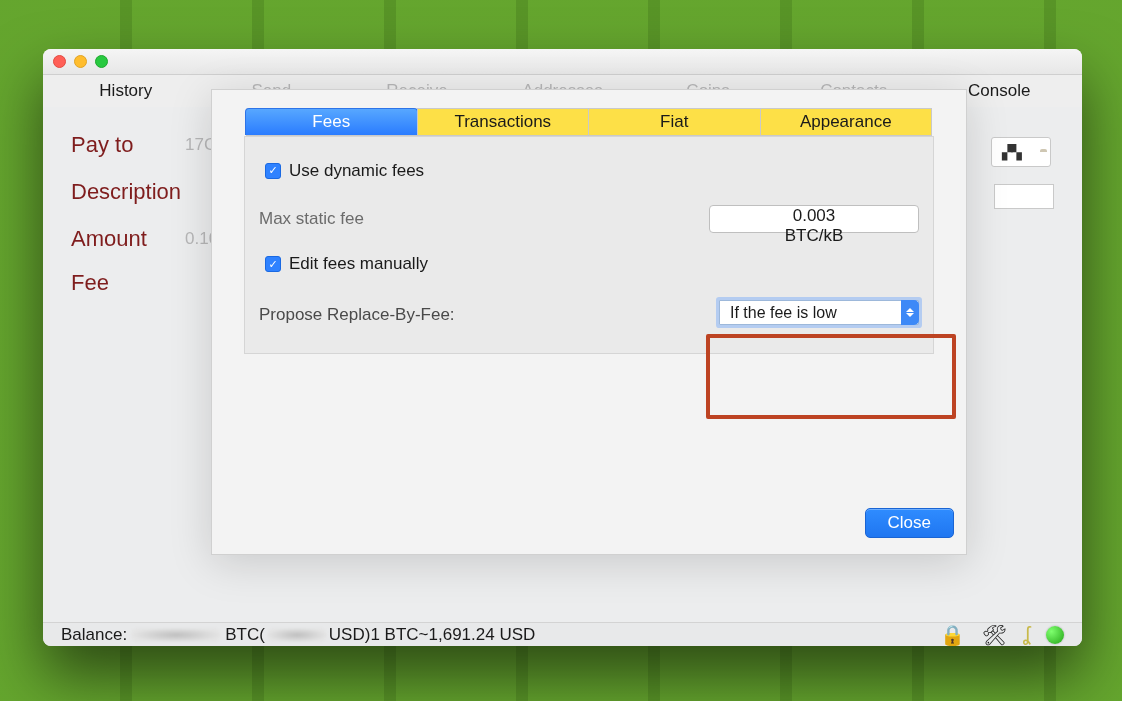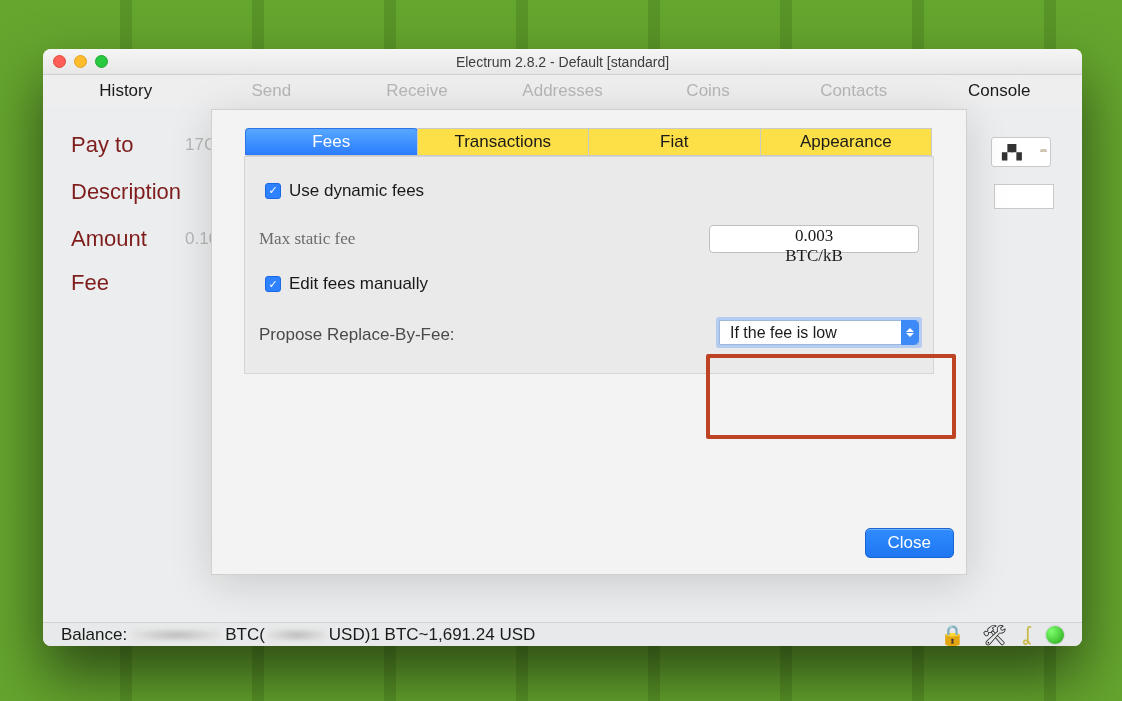--- a/index.html
+++ b/index.html
@@ -69,21 +69,20 @@
   .qr-icons .cell { font-size:13px; color:#333; }
   .folder-icon { width:16px; height:12px; background:#cfc7b3; border-radius:2px; position:relative; }
   .folder-icon::before { content:""; position:absolute; top:-3px; left:0; width:7px; height:3px; background:#cfc7b3; border-radius:2px 2px 0 0;}
 
   
   .modal {
     position:absolute; left:168px; top:40px; width:756px; height:466px;
     background:#f3f3f3;
     border:1px solid #d0d0d0;
     box-shadow:0 8px 40px rgba(0,0,0,.15);
-    margin-top:20px;
   }
   .pref-tabs {
     display:flex; margin:18px 0 0 0; height:28px;
     border-bottom:1px solid #c9c9c9;
     background:#e6e6e6;
   }
   .pref-tabs .ptab {
     flex:1; text-align:center; font-size:17px; line-height:26px;
     border:1px solid #c9c9c9; border-bottom:none; background:#fde047;
     margin-left:-1px;
@@ -176,21 +175,20 @@
 <body>
 
 <div class="window">
 
   <div class="titlebar">
     <div class="traffic">
       <div class="dot red"></div>
       <div class="dot yellow"></div>
       <div class="dot green"></div>
     </div>
-    <span>Electrum 2.8.2  -  Default  [standard]</span>
   </div>
 
   <div class="main-tabs">
     <div class="main-tab">History</div>
     <div class="main-tab dim">Send</div>
     <div class="main-tab dim">Receive</div>
     <div class="main-tab dim">Addresses</div>
     <div class="main-tab dim">Coins</div>
     <div class="main-tab dim">Contacts</div>
     <div class="main-tab">Console</div>
@@ -251,21 +249,21 @@
 
     <div class="pref-body">
 
       <div style="padding:4px 0 18px 0;">
         <label class="check">
           <span class="box">✓</span>
           <span>Use dynamic fees</span>
         </label>
       </div>
 
-      <div style="display:flex; align-items:center; justify-content:space-between; padding:6px 0 20px 0;font-family:Liberation Serif, serif;">
+      <div style="display:flex; align-items:center; justify-content:space-between; padding:6px 0 20px 0;">
         <span style="font-size:17px; color:#6b6b6b;">Max static fee</span>
         <div class="fee-input">
           <span>0.003</span>
           <span>BTC/kB</span>
         </div>
       </div>
 
       <div style="padding:0 0 22px 0;">
         <label class="check">
           <span class="box">✓</span>

